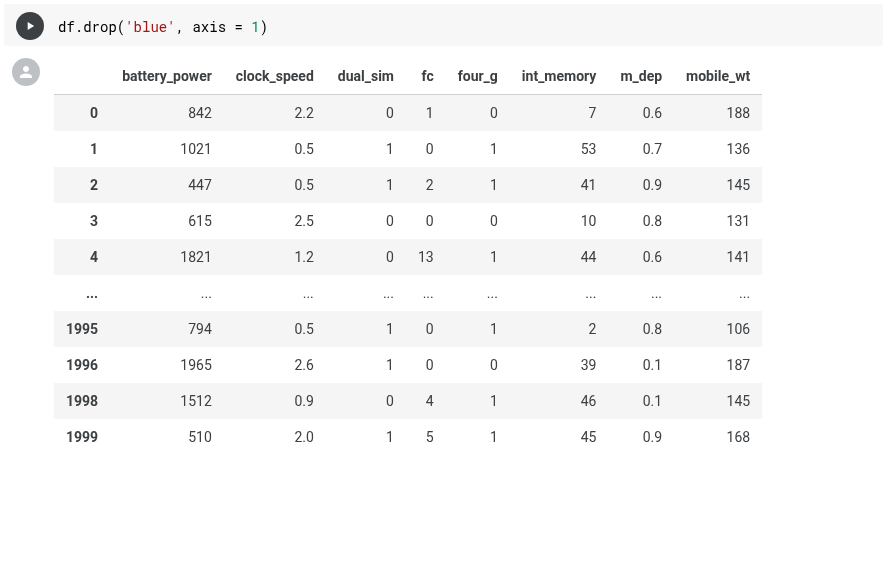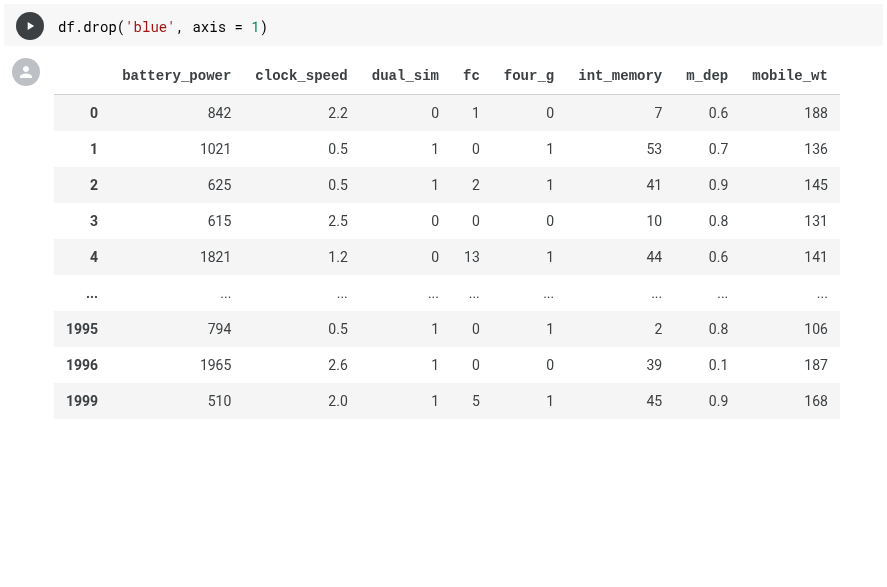--- a/index.html
+++ b/index.html
@@ -76,21 +76,20 @@
     font-variant-numeric: tabular-nums;
   }
   table.df th, table.df td {
     padding: 10px 12px;
     text-align: right;
     white-space: nowrap;
   }
   table.df thead th {
     font-weight: 700;
     border-bottom: 1px solid #d0d0d0;
-    font-family: Liberation Mono, monospace;
   }
   table.df tbody th {
     font-weight: 700;
   }
   table.df tbody tr:nth-child(odd) {
     background: #f5f5f5;
   }
   table.df tbody tr:nth-child(even) {
     background: #ffffff;
   }
@@ -155,21 +154,21 @@
               <td>0.5</td>
               <td>1</td>
               <td>0</td>
               <td>1</td>
               <td>53</td>
               <td>0.7</td>
               <td>136</td>
             </tr>
             <tr>
               <th>2</th>
-              <td>625</td>
+              <td>447</td>
               <td>0.5</td>
               <td>1</td>
               <td>2</td>
               <td>1</td>
               <td>41</td>
               <td>0.9</td>
               <td>145</td>
             </tr>
             <tr>
               <th>3</th>
@@ -218,20 +217,31 @@
             <tr>
               <th>1996</th>
               <td>1965</td>
               <td>2.6</td>
               <td>1</td>
               <td>0</td>
               <td>0</td>
               <td>39</td>
               <td>0.1</td>
               <td>187</td>
+            </tr>
+            <tr>
+              <th>1998</th>
+              <td>1512</td>
+              <td>0.9</td>
+              <td>0</td>
+              <td>4</td>
+              <td>1</td>
+              <td>46</td>
+              <td>0.1</td>
+              <td>145</td>
             </tr>
             <tr>
               <th>1999</th>
               <td>510</td>
               <td>2.0</td>
               <td>1</td>
               <td>5</td>
               <td>1</td>
               <td>45</td>
               <td>0.9</td>

